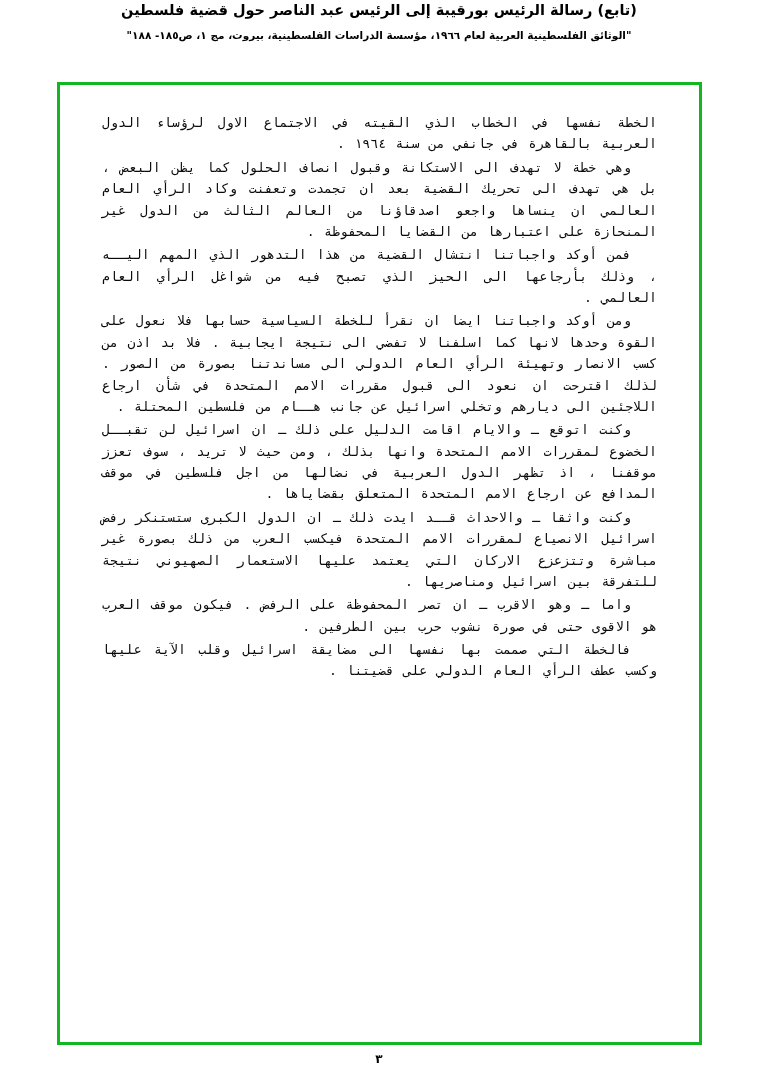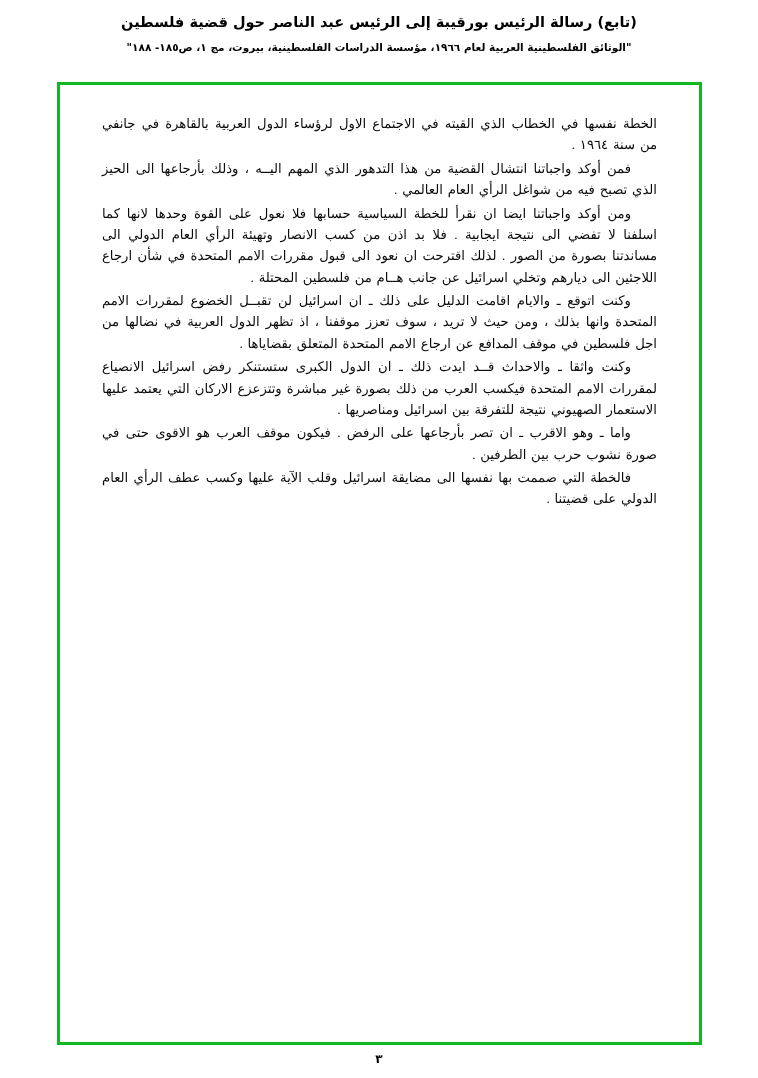--- a/index.html
+++ b/index.html
@@ -16,21 +16,20 @@
     overflow: hidden;
   }
   .page {
     width: 758px;
     height: 1078px;
     position: relative;
     box-sizing: border-box;
   }
   .doc-header {
     text-align: center;
-    padding-top: 12px;
   }
   .doc-title {
     font-family: "DejaVu Sans", sans-serif;
     font-weight: bold;
     font-size: 14.5px;
     letter-spacing: 0px;
     color: #000;
     line-height: 1.4;
   }
   .doc-source {
@@ -53,21 +52,21 @@
   }
   .body-text {
     position: absolute;
     top: 28px;
     right: 42px;
     left: 42px;
     text-align: justify;
     direction: rtl;
   }
   .para {
-    font-family: Liberation Serif, serif;
+    font-family: Liberation Mono, monospace;
     font-size: 13.2px;
     line-height: 1.62;
     margin: 0 0 2px 0;
     text-align: justify;
     text-justify: inter-word;
     color: #0a0a0a;
     word-spacing: 1.5px;
   }
   .para.indent {
     text-indent: 26px;
@@ -90,24 +89,25 @@
 <div class="page">
 
   <div class="doc-header">
     <div class="doc-title">(تابع) رسالة الرئيس بورقيبة إلى الرئيس عبد الناصر حول قضية فلسطين</div>
     <div class="doc-source">"الوثائق الفلسطينية العربية لعام ١٩٦٦، مؤسسة الدراسات الفلسطينية، بيروت، مج ١، ص١٨٥- ١٨٨"</div>
   </div>
 
   <div class="frame">
     <div class="body-text">
       <p class="para">الخطة نفسها في الخطاب الذي القيته في الاجتماع الاول لرؤساء الدول العربية بالقاهرة في جانفي من سنة ١٩٦٤ .</p>
+      <p class="para indent">وهي خطة لا تهدف الى الاستكانة وقبول انصاف الحلول كما يظن البعض ، بل هي تهدف الى تحريك القضية بعد ان تجمدت وتعفنت وكاد الرأي العام العالمي ان ينساها واجعو اصدقاؤنا من العالم الثالث من الدول غير المنحازة على اعتبارها من القضايا المحفوظة .</p>
       <p class="para indent">فمن أوكد واجباتنا انتشال القضية من هذا التدهور الذي المهم اليــه ، وذلك بأرجاعها الى الحيز الذي تصبح فيه من شواغل الرأي العام العالمي .</p>
       <p class="para indent">ومن أوكد واجباتنا ايضا ان نقرأ للخطة السياسية حسابها فلا نعول على القوة وحدها لانها كما اسلفنا لا تفضي الى نتيجة ايجابية . فلا بد اذن من كسب الانصار وتهيئة الرأي العام الدولي الى مساندتنا بصورة من الصور . لذلك اقترحت ان نعود الى قبول مقررات الامم المتحدة في شأن ارجاع اللاجئين الى ديارهم وتخلي اسرائيل عن جانب هــام من فلسطين المحتلة .</p>
       <p class="para indent">وكنت اتوقع ـ والايام اقامت الدليل على ذلك ـ ان اسرائيل لن تقبــل الخضوع لمقررات الامم المتحدة وانها بذلك ، ومن حيث لا تريد ، سوف تعزز موقفنا ، اذ تظهر الدول العربية في نضالها من اجل فلسطين في موقف المدافع عن ارجاع الامم المتحدة المتعلق بقضاياها .</p>
       <p class="para indent">وكنت واثقا ـ والاحداث قــد ايدت ذلك ـ ان الدول الكبرى ستستنكر رفض اسرائيل الانصياع لمقررات الامم المتحدة فيكسب العرب من ذلك بصورة غير مباشرة وتتزعزع الاركان التي يعتمد عليها الاستعمار الصهيوني نتيجة للتفرقة بين اسرائيل ومناصريها .</p>
-      <p class="para indent">واما ـ وهو الاقرب ـ ان تصر بأرجاعها على الرفض . فيكون موقف العرب هو الاقوى حتى في صورة نشوب حرب بين الطرفين .</p>
+      <p class="para indent">واما ـ وهو الاقرب ـ ان تصر المحفوظة على الرفض . فيكون موقف العرب هو الاقوى حتى في صورة نشوب حرب بين الطرفين .</p>
       <p class="para indent">فالخطة التي صممت بها نفسها الى مضايقة اسرائيل وقلب الآية عليها وكسب عطف الرأي العام الدولي على قضيتنا .</p>
     </div>
   </div>
 
   <div class="page-number">٣</div>
 
 </div>
 
 </body></html>

